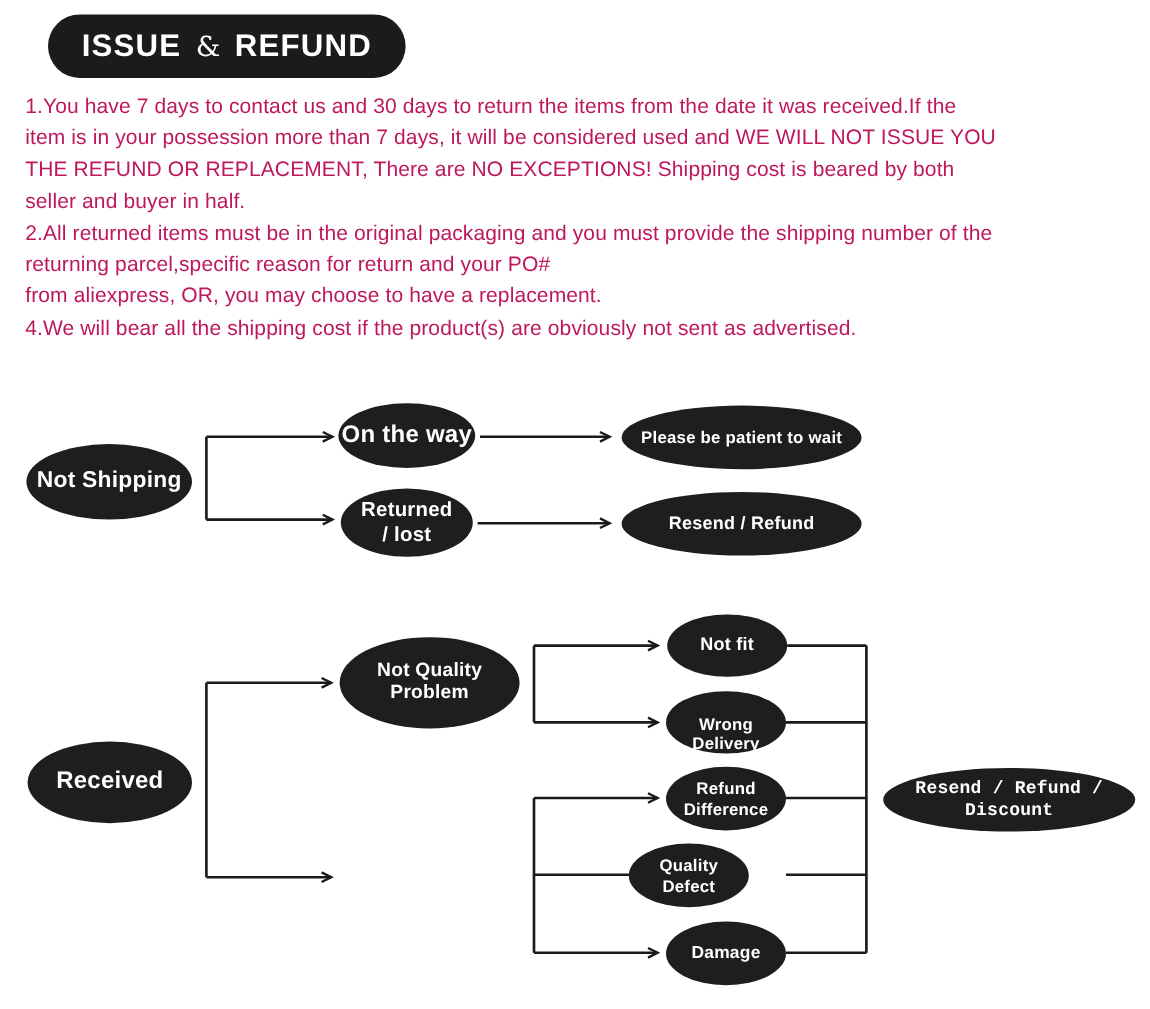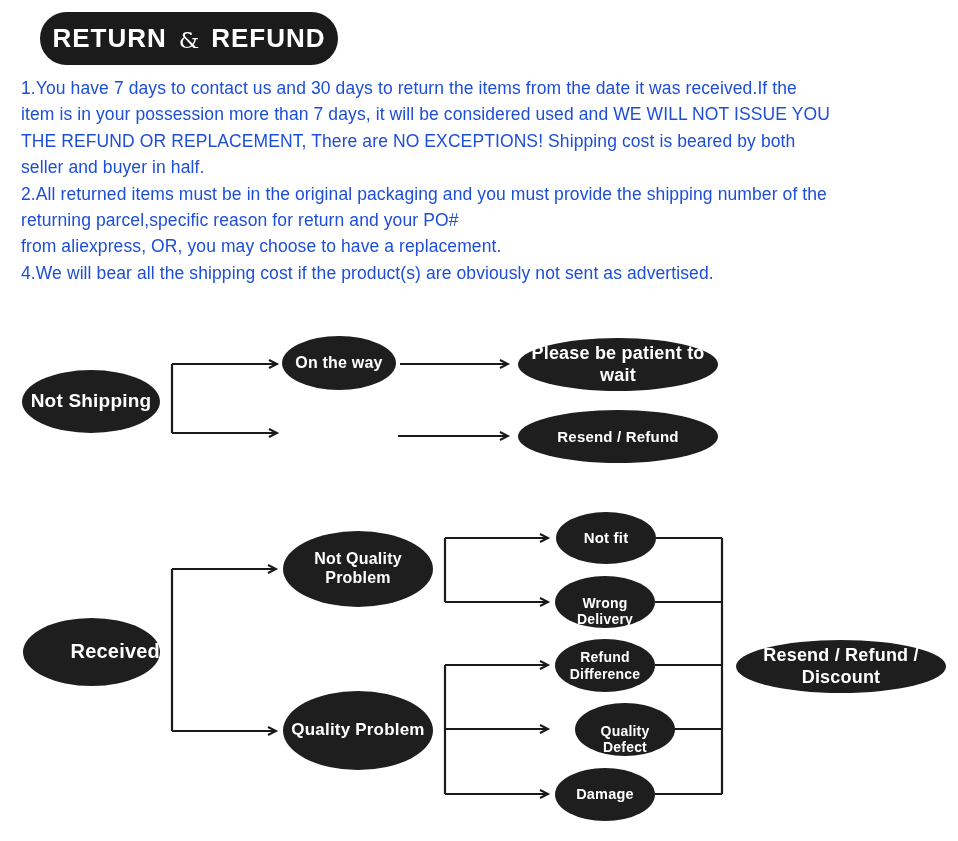--- a/index.html
+++ b/index.html
@@ -10,52 +10,52 @@
   .title-pill{
     position:absolute;left:40px;top:12px;width:298px;height:53px;
     background:#1b1b1b;border-radius:28px;
     display:flex;align-items:center;justify-content:center;gap:12px;
     color:#ffffff;
   }
   .title-word{font-size:26px;font-weight:bold;letter-spacing:1px;}
   .title-amp{font-family:"DejaVu Serif",serif;font-size:23px;font-weight:400;position:relative;top:1px;}
   .policy{
     position:absolute;left:21px;top:75px;width:932px;
-    color:#1d4ed8;font-size:17.5px;line-height:26.4px;letter-spacing:0.1px;
+    color:#be185d;font-size:17.5px;line-height:26.4px;letter-spacing:0.1px;
   }
   .pline{white-space:nowrap;}
   .connectors{position:absolute;left:0;top:0;width:958px;height:841px;}
   .node{
     position:absolute;background:#1e1e1e;border-radius:50%;
     display:flex;align-items:center;justify-content:center;
     color:#ffffff;font-weight:bold;text-align:center;
     white-space:pre-line;line-height:1.18;letter-spacing:0.2px;
   }
   .n-not-received   {left:22px;  top:370px; width:138px; height:63px; font-size:19px;}
-  .n-on-the-way     {left:282px; top:336px; width:114px; height:54px; font-size:16px;}
+  .n-on-the-way     {left:282px; top:336px; width:114px; height:54px; font-size:20px;}
   .n-returned-lost  {left:284px; top:407px; width:110px; height:57px; font-size:17px;}
-  .n-please-wait    {left:518px; top:338px; width:200px; height:53px; font-size:18px;}
+  .n-please-wait    {left:518px; top:338px; width:200px; height:53px; font-size:14px;}
   .n-resend-refund  {left:518px; top:410px; width:200px; height:53px; font-size:15px;align-items:center;}
-  .n-received       {left:23px;  top:618px; width:137px; height:68px; font-size:20px;justify-content:flex-end;}
+  .n-received       {left:23px;  top:618px; width:137px; height:68px; font-size:20px;}
   .n-not-quality    {left:283px; top:531px; width:150px; height:76px; font-size:16px;}
   .n-quality-problem{left:283px; top:691px; width:150px; height:79px; font-size:17px;}
   .n-not-fit        {left:556px; top:512px; width:100px; height:52px; font-size:15px;}
   .n-wrong-delivery {left:555px; top:576px; width:100px; height:52px; font-size:14px;align-items:flex-end;}
   .n-color-diff     {left:555px; top:639px; width:100px; height:53px; font-size:14px;}
-  .n-quality-defect {left:575px; top:703px; width:100px; height:53px; font-size:14px;align-items:flex-end;}
+  .n-quality-defect {left:524px; top:703px; width:100px; height:53px; font-size:14px;}
   .n-damage         {left:555px; top:768px; width:100px; height:53px; font-size:14.5px;text-align:center;}
-  .n-outcome        {left:736px; top:640px; width:210px; height:53px; font-size:18px;}
+  .n-outcome        {left:736px; top:640px; width:210px; height:53px; font-size:15px;font-family:Liberation Mono, monospace;}
 </style>
 </head>
 <body>
 
 <div class="canvas">
 
   <div class="title-pill">
-    <span class="title-word">RETURN</span>
+    <span class="title-word">ISSUE</span>
     <span class="title-amp">&amp;</span>
     <span class="title-word">REFUND</span>
   </div>
 
   <div class="policy">
     <div class="pline">1.You have 7 days to contact us and 30 days to return the items from the date it was received.If the</div>
     <div class="pline">item is in your possession more than 7 days, it will be considered used and WE WILL NOT ISSUE YOU</div>
     <div class="pline">THE REFUND OR REPLACEMENT, There are NO EXCEPTIONS! Shipping cost is beared by both</div>
     <div class="pline">seller and buyer in half.</div>
     <div class="pline">2.All returned items must be in the original packaging and you must provide the shipping number of the</div>
@@ -96,35 +96,36 @@
       <path d="M722 538 V794"></path>
     </g>
   </svg>
 
   <div class="node n-not-received">
     <span>Not Shipping</span>
   </div>
   <div class="node n-on-the-way">
     <span>On the way</span>
   </div>
+  <div class="node n-returned-lost">
+    <span>Returned
+/ lost</span>
+  </div>
   <div class="node n-please-wait">
     <span>Please be patient to wait</span>
   </div>
   <div class="node n-resend-refund">
     <span>Resend / Refund</span>
   </div>
 
   <div class="node n-received">
     <span>Received</span>
   </div>
   <div class="node n-not-quality">
     <span>Not Quality Problem</span>
-  </div>
-  <div class="node n-quality-problem">
-    <span>Quality Problem</span>
   </div>
   <div class="node n-not-fit">
     <span>Not fit</span>
   </div>
   <div class="node n-wrong-delivery">
     <span>Wrong
 Delivery</span>
   </div>
   <div class="node n-color-diff">
     <span>Refund

